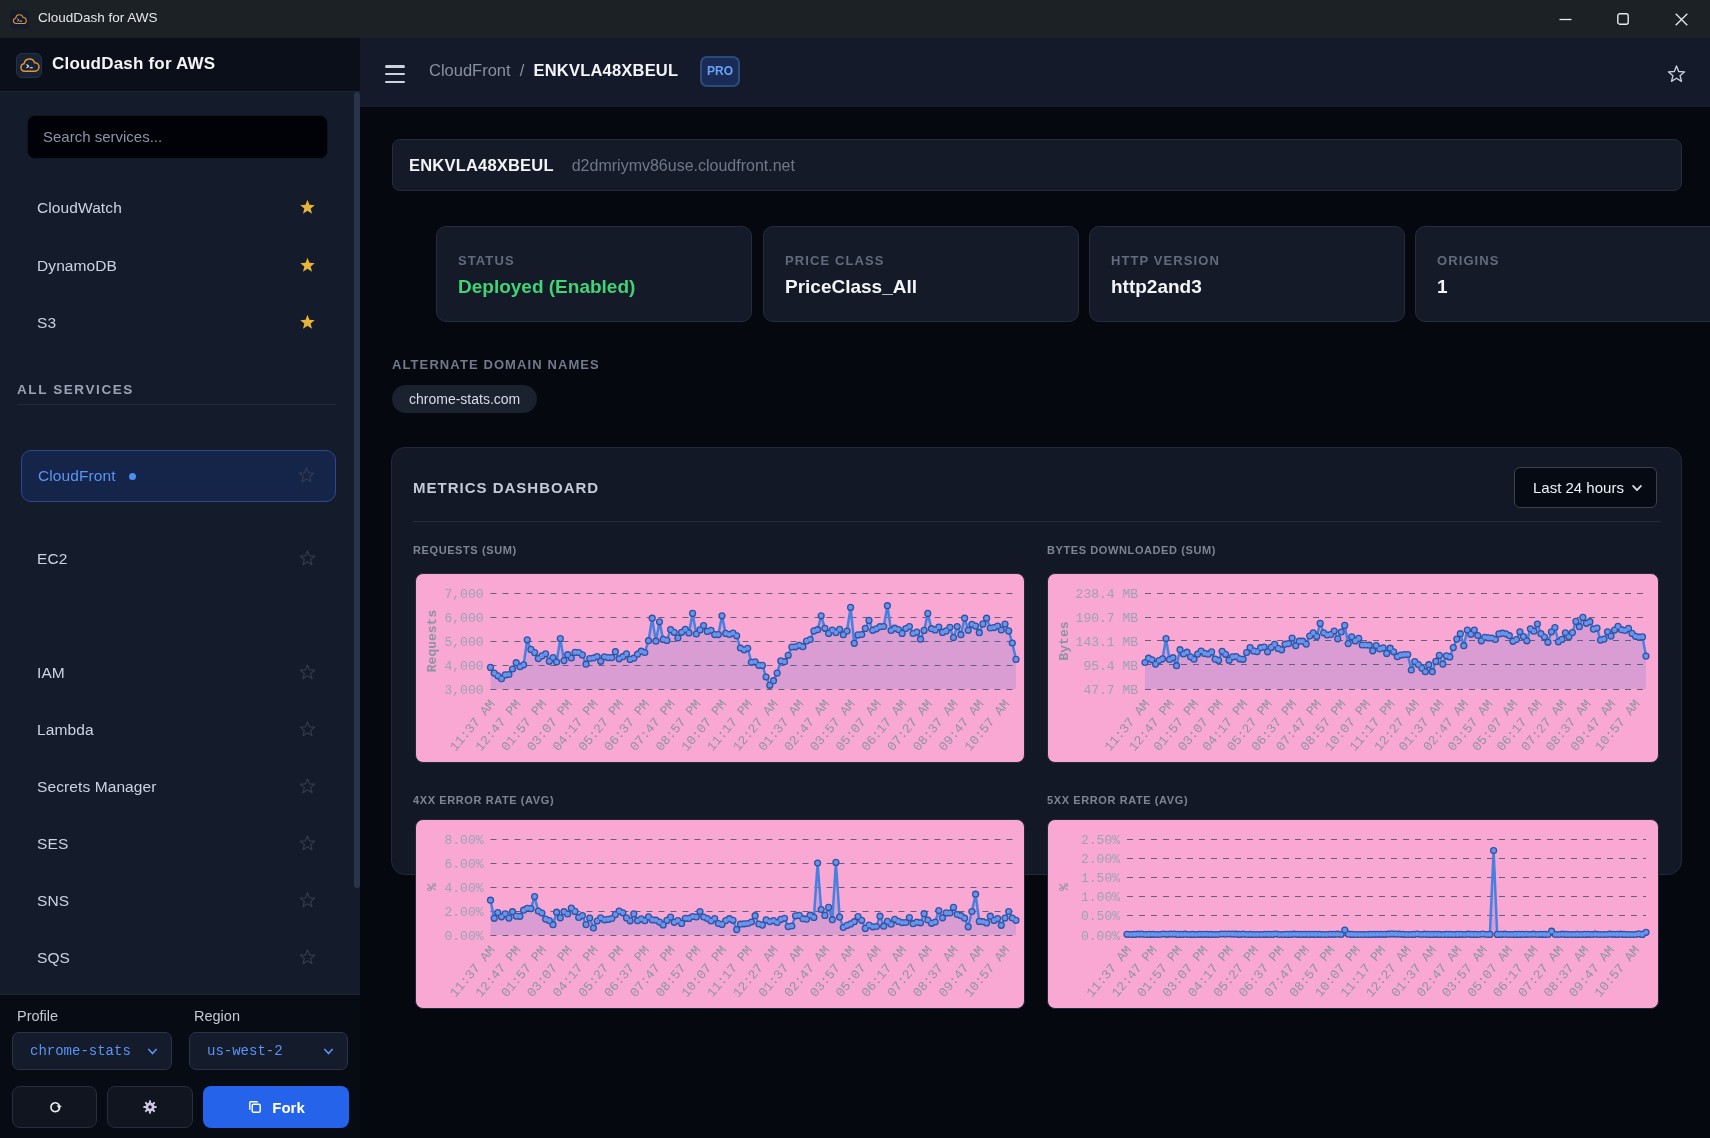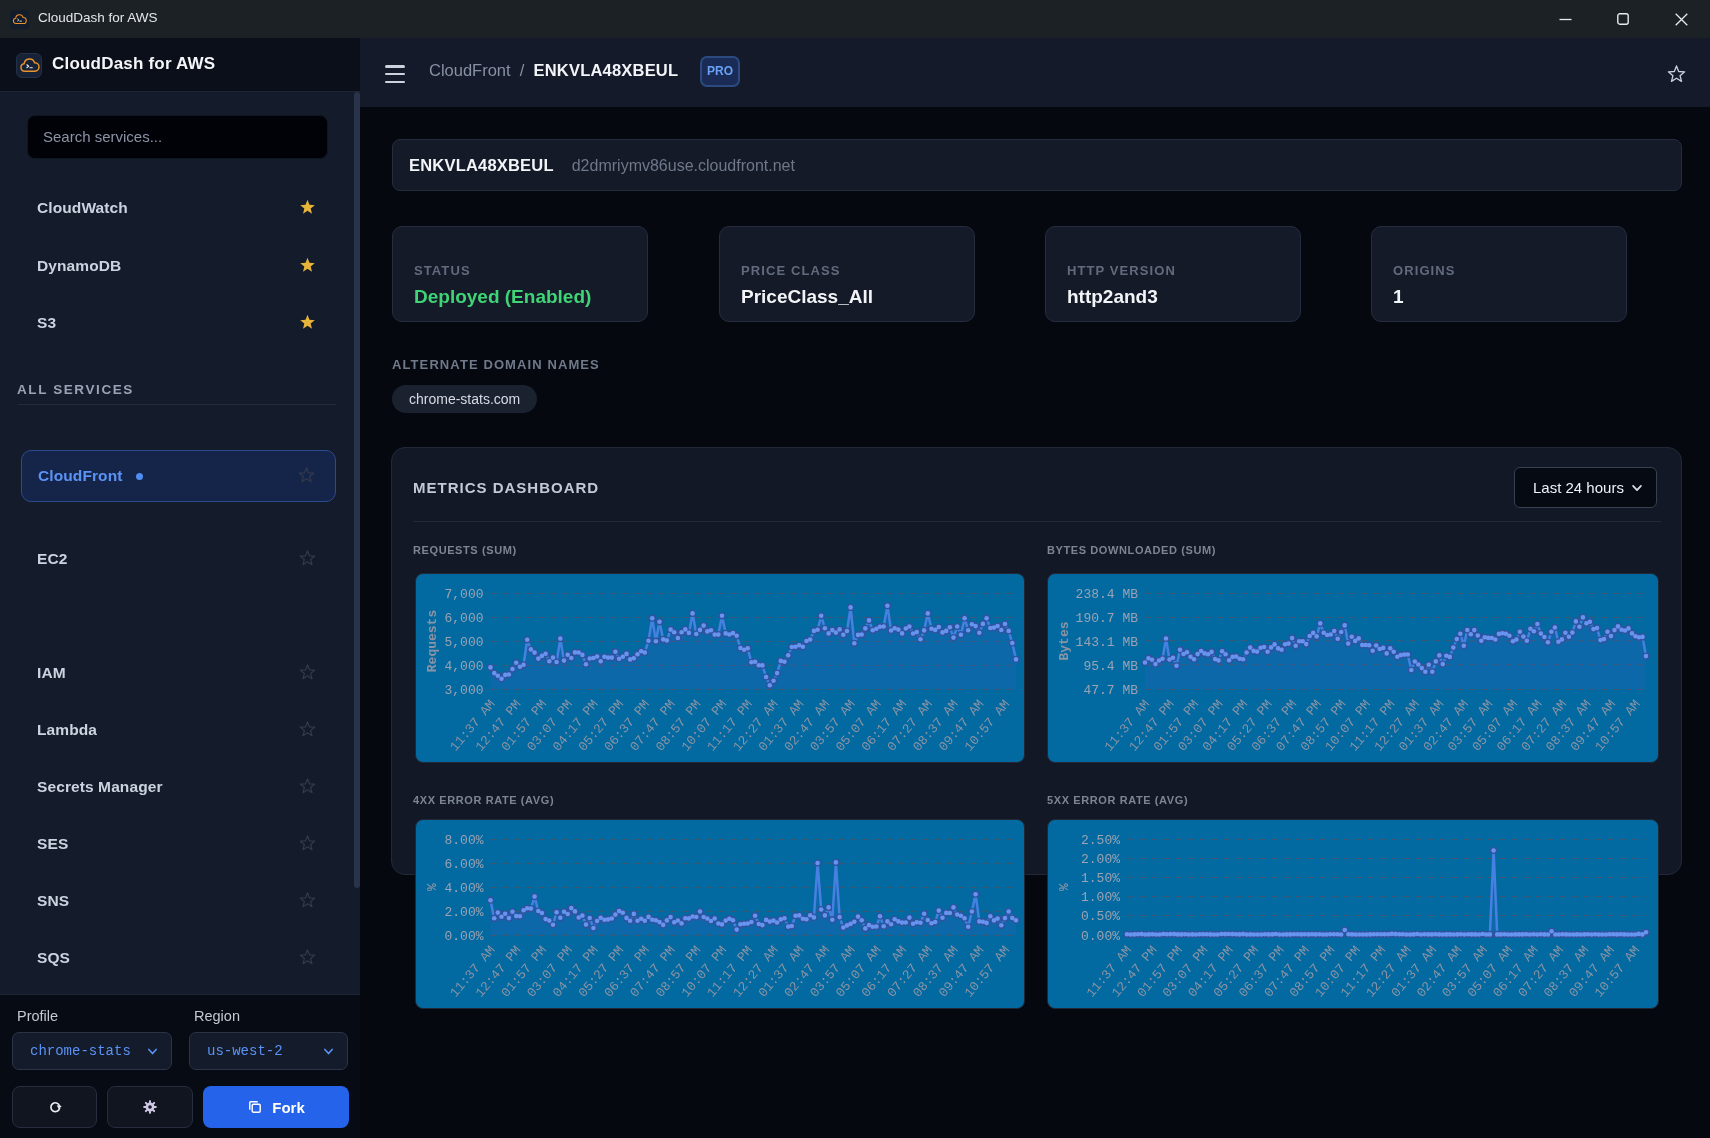--- a/index.html
+++ b/index.html
@@ -8,21 +8,21 @@
 #titlebar .appic { position:absolute; left:10px; top:10px; width:19px; height:19px; border-radius:4px; background:#131c2b; display:flex; align-items:center; justify-content:center; }
 #titlebar .t { position:absolute; left:38px; top:10px; font-size:13.5px; color:#e3e6ea; }
 .winbtn { position:absolute; top:0; width:58px; height:38px; display:flex; align-items:center; justify-content:center; }
 
 #sidebar { position:absolute; left:0; top:38px; width:360px; height:1100px; background:#141b2b; }
 #sbhead { position:absolute; left:0; top:0; width:360px; height:54px; background:#0b0f1a; border-bottom:1px solid #1d2433; }
 #sbhead .logo { position:absolute; left:16px; top:15px; width:26px; height:25px; background:#182236; border:1px solid #253149; border-radius:6px; display:flex; align-items:center; justify-content:center; }
 #sbhead .t { position:absolute; left:52px; top:16px; font-size:17px; font-weight:bold; color:#f4f6f9; letter-spacing:0.2px; }
 #search { position:absolute; left:27px; top:77px; width:301px; height:44px; background:#000207; border:1px solid #10161f; border-radius:8px; color:#8b94a6; font-size:15px; line-height:42px; padding-left:15px; }
 .item { position:absolute; left:21px; width:315px; height:44px; display:flex; align-items:center; }
-.item .iname { margin-left:16px; font-size:15.5px; font-weight:bold; color:#ccd3e0; letter-spacing:0.1px;text-align:center; }
+.item .iname { margin-left:16px; font-size:15.5px; font-weight:normal; color:#ccd3e0; letter-spacing:0.1px;text-align:center; }
 .item .istar { position:absolute; right:20px; top:50%; margin-top:-9px; height:17px; }
 .item.sel { height:52px; background:#15254a; border:1px solid #2c4a8f; border-radius:10px; }
 .item .bl { color:#5b93f5; }
 .dot { display:inline-block; width:7px; height:7px; border-radius:50%; background:#4f8df0; margin-left:9px; margin-bottom:1px; }
 #allsvc { position:absolute; left:17px; top:344px; font-size:13.5px; font-weight:bold; letter-spacing:1.6px; color:#9aa3b4; }
 #sbdiv { position:absolute; left:18px; top:366px; width:318px; height:1px; background:#232b3c; }
 #sbscroll { position:absolute; left:354px; top:54px; width:6px; height:796px; background:#29334a; border-radius:3px; }
 #sbfoot { position:absolute; left:0; top:956px; width:360px; height:144px; background:#070b13; border-top:1px solid #1e2635; }
 #sbfoot .lab { position:absolute; top:13px; font-size:14.5px; color:#c2c9d4; }
 .sel2 { position:absolute; top:37px; height:38px; background:#141b2a; border:1px solid #2b3447; border-radius:7px; display:flex; align-items:center; justify-content:space-between; padding:0 12px 0 17px; font-family:"Liberation Mono", monospace; font-size:14px; color:#5b93f5; }
@@ -33,32 +33,32 @@
 #topbar { position:absolute; left:0; top:0; width:1350px; height:69px; background:#141a29; }
 #burger { position:absolute; left:25px; top:27px; width:20px; height:17px; }
 #burger div { height:2.5px; background:#ccd3dd; border-radius:2px; margin-bottom:5.4px; }
 #crumb { position:absolute; left:69px; top:23px; font-size:16.5px; color:#8791a3; }
 #crumb b { color:#f2f4f8; font-size:16.5px; letter-spacing:0.2px; }
 #pro { position:absolute; left:271px; top:-5px; display:inline-block; width:40px; height:31px; background:#1a2c55; border:2px solid #2a4a80; border-radius:7px; color:#68a1f5; font-size:12px; font-weight:bold; text-align:center; line-height:27px; vertical-align:middle; }
 #topstar { position:absolute; right:24px; top:27px; }
 #hdrbox { position:absolute; left:32px; top:101px; width:1290px; height:52px; background:#141a28; border:1px solid #242c3e; border-radius:8px; line-height:50px; padding-left:16px; }
 #hdrbox b { font-size:16.5px; color:#f2f4f7; letter-spacing:0.2px; }
 #hdrbox span { font-size:16px; color:#6e7889; margin-left:18px; }
-.card { position:absolute; top:188px; width:256px; height:96px; background:#141a28; border:1px solid #242c3e; border-radius:10px; padding:36px 0 0 21px; }
+.card { position:absolute; top:188px; width:316px; height:96px; background:#141a28; border:1px solid #242c3e; border-radius:10px; padding:26px 0 0 21px;margin-left:44px; }
 .card .cl { font-size:13px; letter-spacing:1.1px; color:#626b7d; font-weight:bold; }
 .card .cv { margin-top:8px; font-size:19px; font-weight:bold; color:#f2f4f7; }
 .card .green { color:#3fd476; }
 #adn { position:absolute; left:32px; top:319px; font-size:13px; font-weight:bold; letter-spacing:1.1px; color:#707a8b; }
 #chip { position:absolute; left:32px; top:347px; height:28px; background:#1a212f; border-radius:14px; padding:0 17px; line-height:28px; font-size:14px; color:#d6dbe4; }
 #panel { position:absolute; left:31px; top:409px; width:1291px; height:428px; background:#121826; border:1px solid #212939; border-radius:14px; }
 #ptitle { position:absolute; left:21px; top:31px; font-size:15px; font-weight:bold; letter-spacing:1px; color:#c3cad6; }
 #psel { position:absolute; right:24px; top:19px; width:143px; height:41px; background:#060a12; border:1px solid #39404f; border-radius:6px; display:flex; align-items:center; justify-content:space-between; padding:0 12px 0 18px; font-size:15px; color:#eef1f5; }
 #pdiv { position:absolute; left:21px; top:73px; width:1248px; height:1px; background:#232b3a; }
 .ctitle { position:absolute; font-size:11px; font-weight:bold; letter-spacing:0.6px; color:#7d8594; }
-.cbox { position:absolute; width:610px; height:190px; background:#0369a1; border:1px solid #202836; border-radius:8px; }
+.cbox { position:absolute; width:610px; height:190px; background:#f9a8d4; border:1px solid #202836; border-radius:8px; }
 </style></head>
 <body>
 <div id="titlebar">
   <div class="appic">
       <svg width="15" height="15" viewBox="0 0 24 24" fill="none">
         <path d="M6.5 18.5a4.3 4.3 0 0 1-.6-8.55 6.1 6.1 0 0 1 11.9-1.1 4.0 4.0 0 0 1 .45 9.63 z M6.5 18.5 h11.2" stroke="#e8912d" stroke-width="1.7" stroke-linejoin="round" stroke-linecap="round"></path>
         <path d="M9 11.2l2 1.6-2 1.6" stroke="#e9edf3" stroke-width="1.3" stroke-linecap="round" stroke-linejoin="round"></path>
         <path d="M12.6 14.6h2.6" stroke="#e9edf3" stroke-width="1.3" stroke-linecap="round"></path>
       </svg>
     </div>

